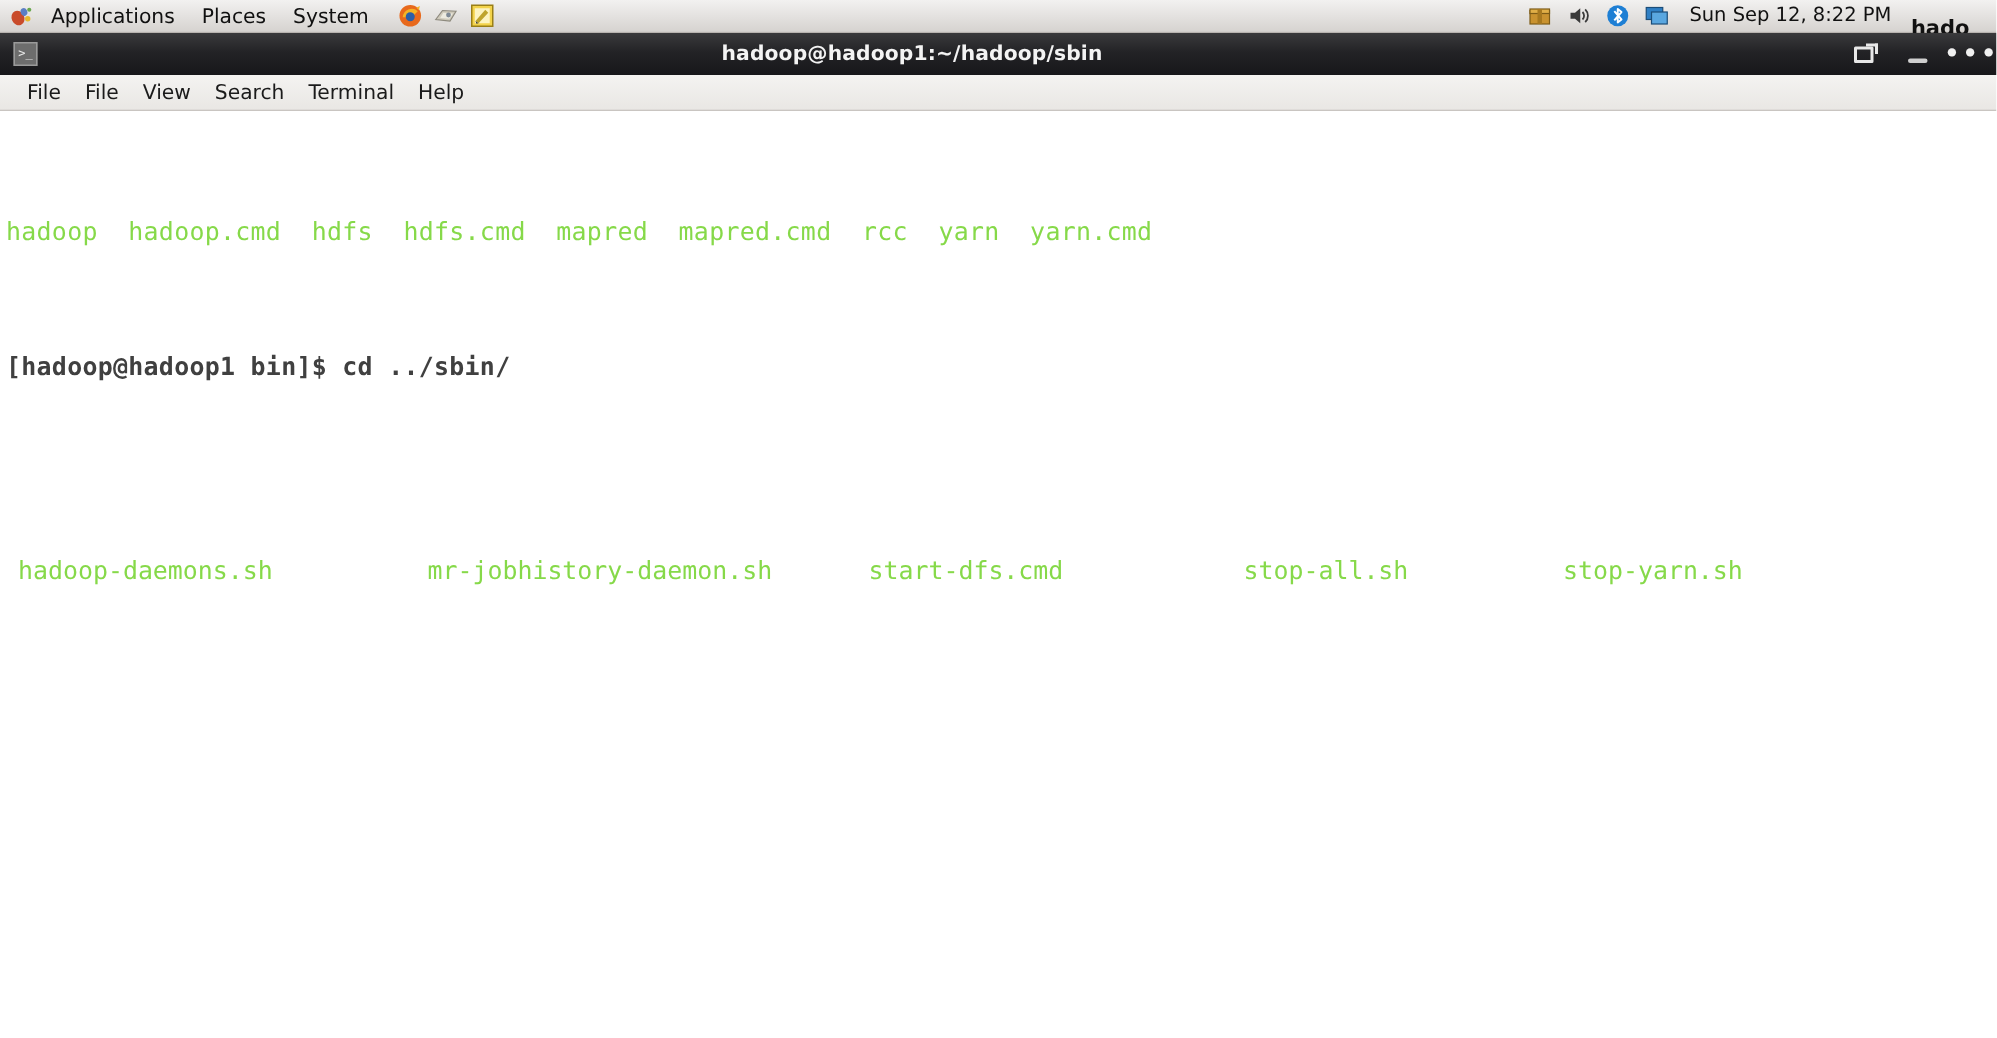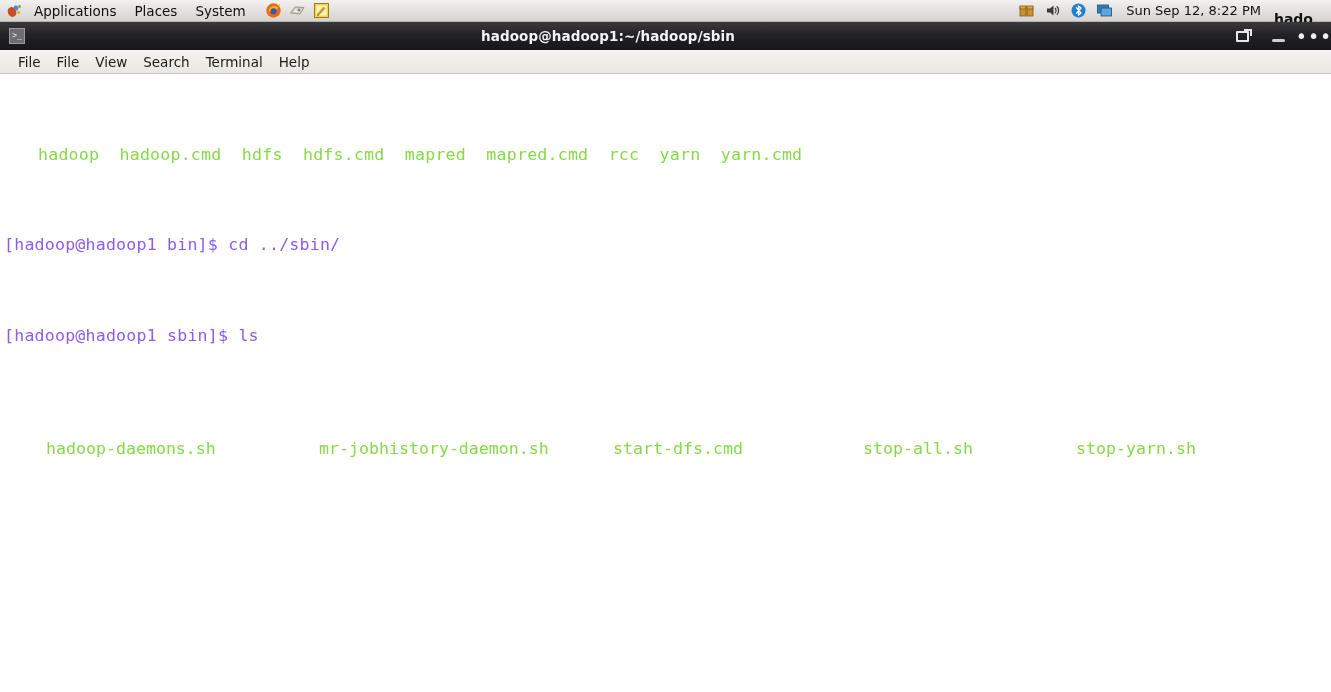--- a/index.html
+++ b/index.html
@@ -198,23 +198,23 @@
     color: #121212;
     box-sizing: border-box;
     padding: 2px 0 0 4px;
     white-space: pre;
   }
   #terminal .row {
     height: 22.6px;
     white-space: pre;
     letter-spacing: 0.2px;
   }
-  .g { color: #86d949; margin-left: 34px; }       
+  .g { color: #86d949; }       
   .b { color: #8fa6d6; }       
-  .k { color: #8b5cf6; }
+  .k { color: #404040; font-weight: bold; }
   
   .ls-row { display: block; height: 22.6px; position: relative; }
   .col { position: absolute; top: 0; }
   .c1 { left: 8px; }
   .c2 { left: 281px; }
   .c3 { left: 575px; }
   .c4 { left: 825px; }
   .c5 { left: 1038px; }
 </style>
 </head>
@@ -319,21 +319,20 @@
     <span class="menu-item">Terminal</span>
     <span class="menu-item">Help</span>
   </div>
 
   <div id="terminal">
 
     <div class="row"><span class="g">hadoop  hadoop.cmd  hdfs  hdfs.cmd  mapred  mapred.cmd  rcc  yarn  yarn.cmd</span></div>
 
     <div class="row"><span class="k">[hadoop@hadoop1 bin]$ </span><span class="k">cd ../sbin/</span></div>
 
-    <div class="row"><span class="k">[hadoop@hadoop1 sbin]$ </span><span class="k">ls</span></div>
 
     
     <div class="ls-row">
       <span class="col c2 g">mr-jobhistory-daemon.sh</span>
       <span class="col c1 g">hadoop-daemons.sh</span>
       <span class="col c3 g">start-dfs.cmd</span>
       <span class="col c4 g">stop-all.sh</span>
       <span class="col c5 g">stop-yarn.sh</span>
     </div>
     

